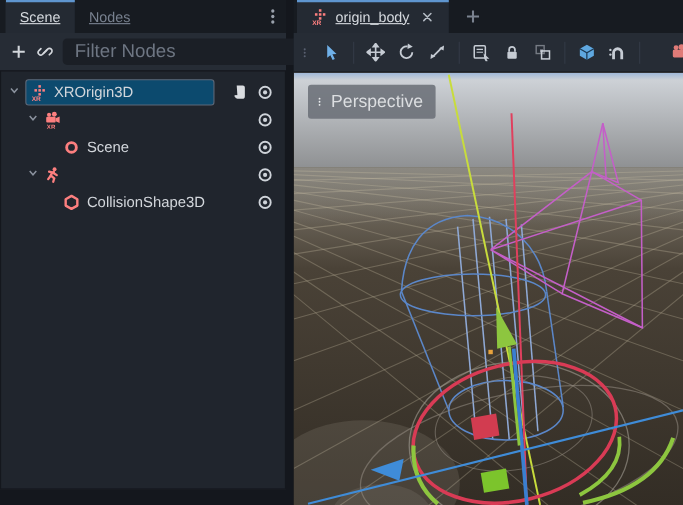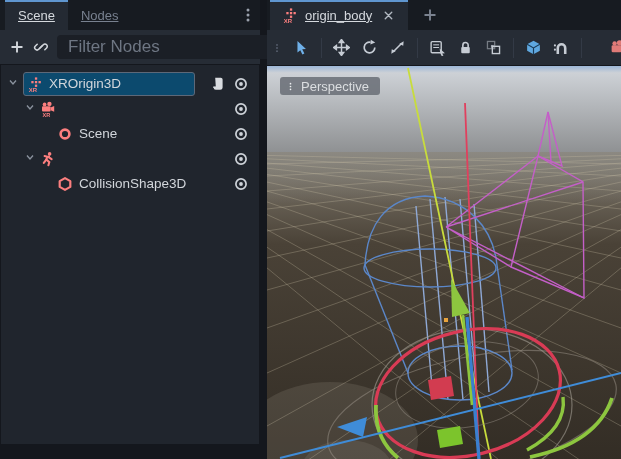--- a/index.html
+++ b/index.html
@@ -46,23 +46,23 @@
   .vtoolbar .tool svg{width:17px;height:17px;}
   .vtoolbar .vsep{width:1px;height:20px;background:#333a46;flex:0 0 1px;}
   .vtoolbar .handle{color:#596070;}
   .vtoolbar .handle svg{width:10px;height:14px;}
   .tool-select{color:var(--tool-active)!important;}
   .tool-local-space{color:#5fa8e0!important;}
   .tool-camera-preview{color:#e07b78!important;margin-left:auto;margin-right:-7px;}
 
   .viewport{position:absolute;top:66px;left:0;right:0;bottom:0;background:#3a332a;overflow:hidden;}
   .viewport svg.scene{position:absolute;left:0;top:0;}
-  .persp-chip{position:absolute;top:11px;left:13px;height:18px;background:rgba(104,109,117,.85);
+  .persp-chip{position:absolute;top:11px;left:13px;height:31px;background:rgba(104,109,117,.85);
       border-radius:3px;display:flex;align-items:center;gap:6px;padding:0 11px 0 6px;
-      color:#dcdee1;font-size:13px;}
+      color:#dcdee1;font-size:16px;}
   .persp-chip .icon{color:#eceef0;}
   .persp-chip .icon svg{width:9px;height:13px;}
 
   
   .gridline{stroke:#cabfa6;stroke-opacity:.3;stroke-width:1;}
   .ax-yellow{stroke:var(--ax-yellow);}
   .ax-red{stroke:var(--ax-red);}
   .shape{stroke:var(--shape-blue);fill:none;}
   .shape-light{stroke:#8fa9d6;fill:none;}
   .frustum{stroke:var(--magenta);fill:none;}

